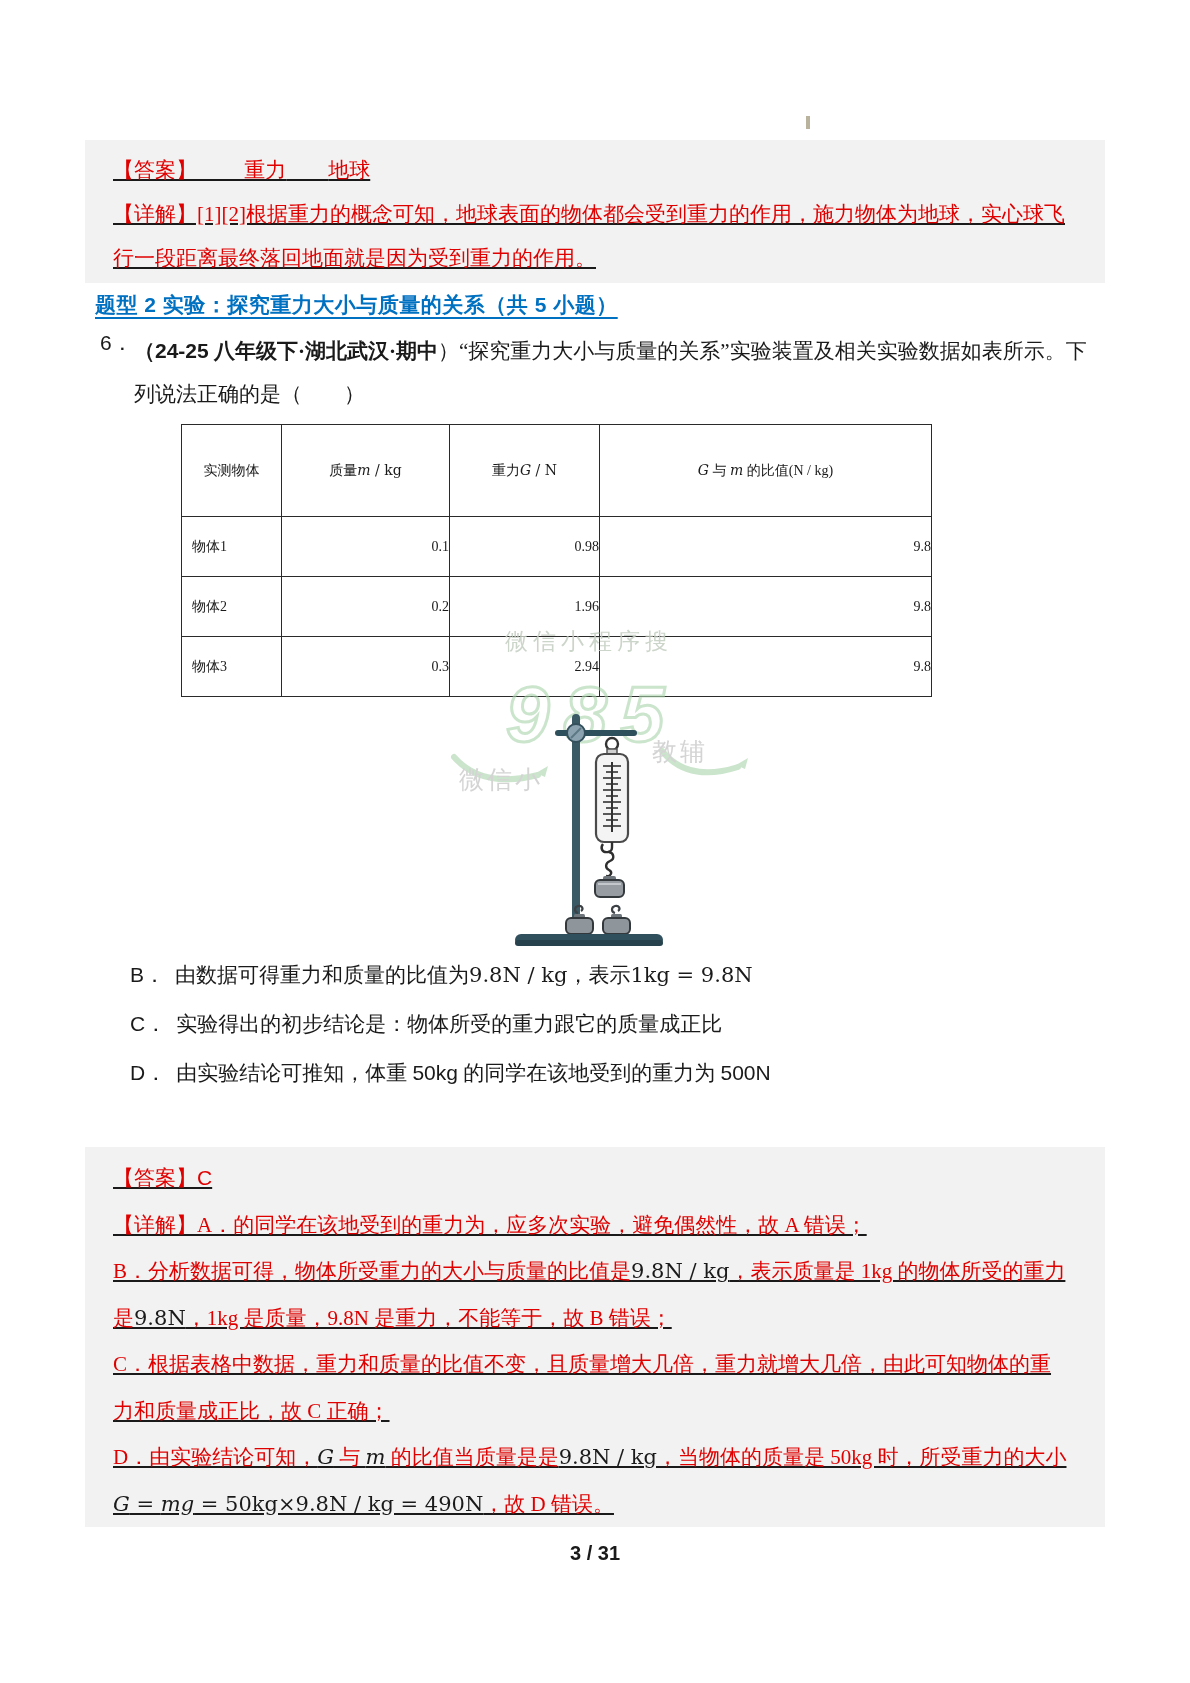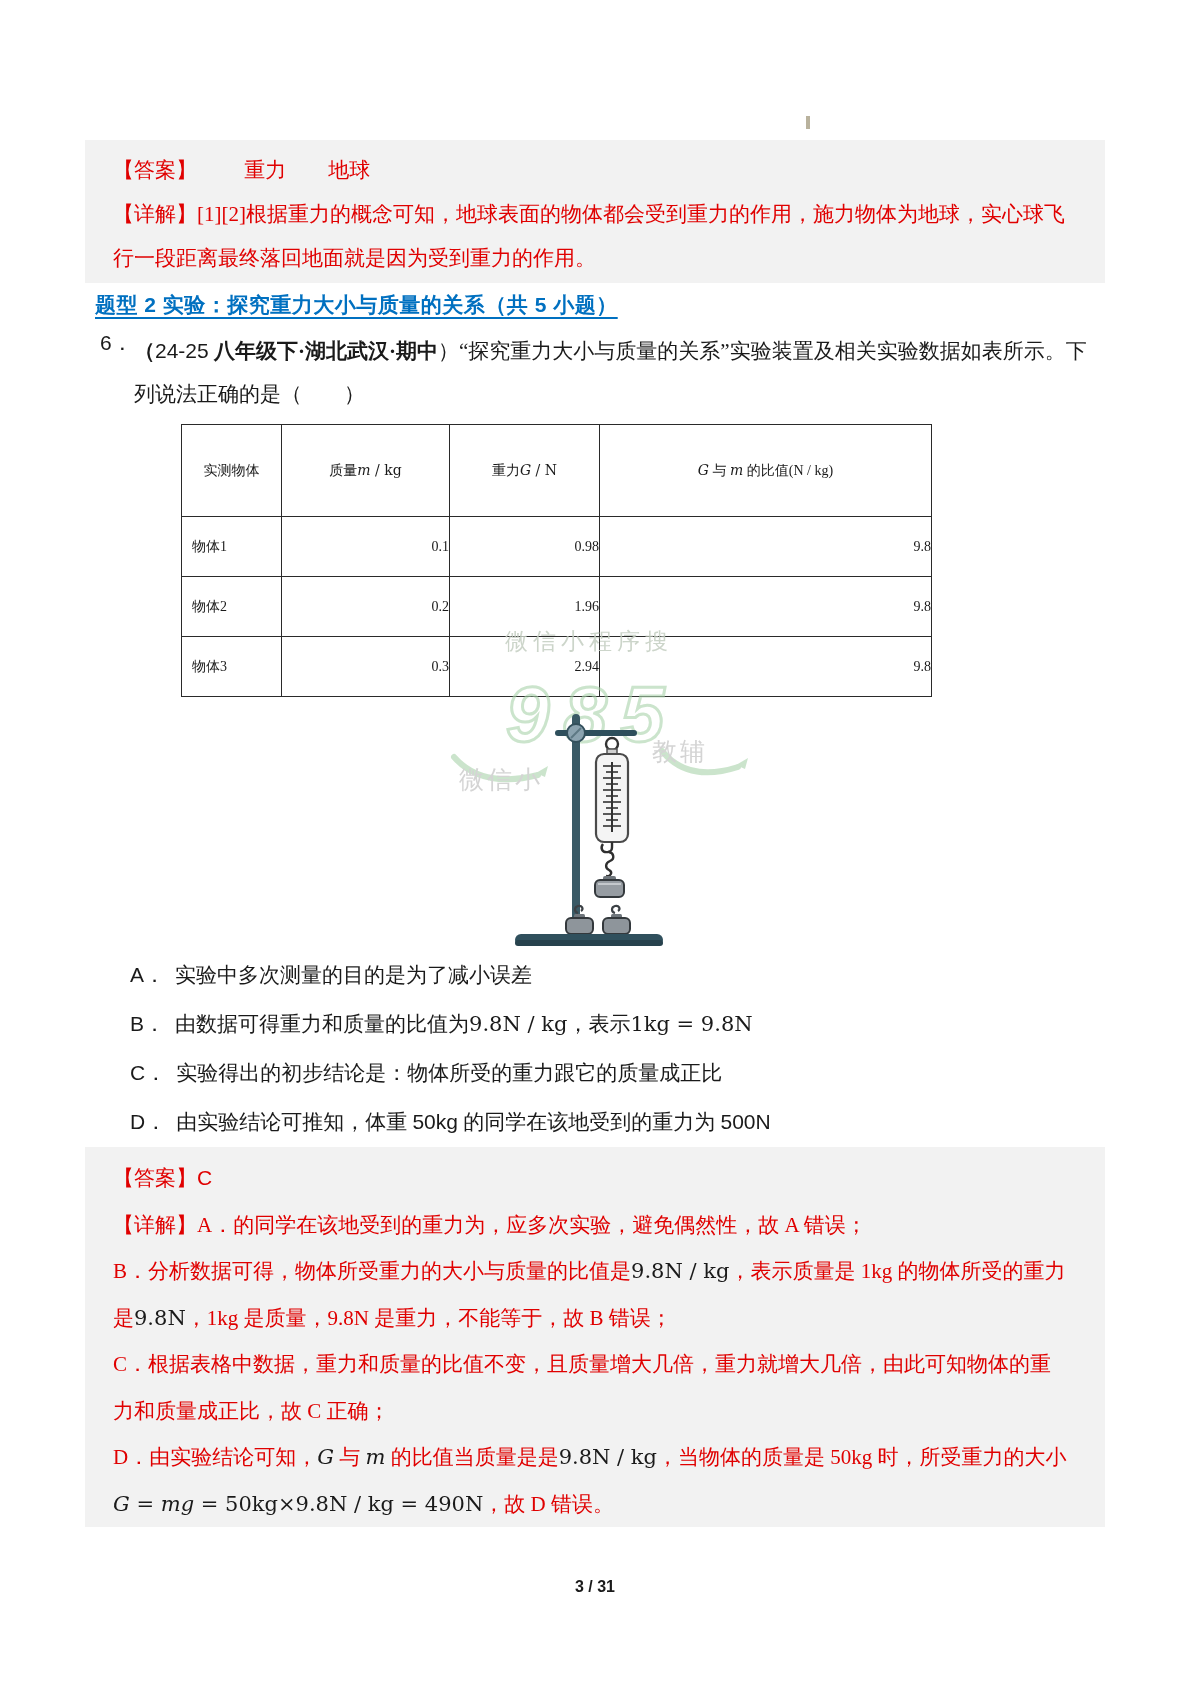--- a/index.html
+++ b/index.html
@@ -9,31 +9,31 @@
     --ink:#1a1a1a;
     --wm-green:#a9d3ab;
   }
   *{margin:0;padding:0;box-sizing:border-box;}
   html,body{background:#ffffff;}
   body{
     width:1190px;height:1683px;position:relative;
     font-family:"Liberation Serif","DejaVu Serif",serif;
     color:var(--ink);font-size:21px;overflow:hidden;
   }
-  .graybox{position:absolute;left:85px;width:1020px;background:var(--boxgray);}
+  .graybox{position:absolute;left:85px;width:1020px;background:var(--boxgray);text-decoration:underline;}
   .box1{top:140px;height:143px;padding:8px 0 0 28px;}
   .box2{top:1147px;height:380px;padding:8px 0 0 28px;}
   .rline{white-space:nowrap;line-height:44px;}
   .box2 .rline{line-height:46.5px;}
   .sg-r{color:var(--red);}
   .sg-rs{color:var(--red);font-family:"Liberation Sans","DejaVu Sans",sans-serif;}
   .sg-k{color:var(--ink);}
   .sg-kb{color:var(--ink);font-weight:bold;}
   .sg-s{color:var(--ink);font-family:"Liberation Sans","DejaVu Sans",sans-serif;}
-  .sg-sb{color:var(--ink);font-family:"Liberation Sans","DejaVu Sans",sans-serif;font-weight:normal;}
+  .sg-sb{color:var(--ink);font-family:"Liberation Sans","DejaVu Sans",sans-serif;font-weight:bold;}
   .sg-m{color:var(--ink);font-family:"DejaVu Serif","Liberation Serif",serif;}
   .sg-mi{color:var(--ink);font-family:"DejaVu Serif","Liberation Serif",serif;font-style:italic;}
   .heading{
     position:absolute;left:95px;top:291px;
     font-family:"Liberation Sans","DejaVu Sans",sans-serif;
     font-weight:bold;font-size:21px;color:var(--blue);
     text-decoration:underline;text-underline-offset:5px;text-decoration-thickness:2px;
     letter-spacing:.5px;white-space:nowrap;
   }
   .question{position:absolute;left:100px;top:329px;width:1005px;display:flex;}
@@ -54,21 +54,21 @@
   }
   .wm-logo{position:absolute;left:448px;top:645px;z-index:1;opacity:.6;}
   .wm2a{position:absolute;left:459px;top:735px;z-index:1;color:#d4d4d4;font-size:25px;letter-spacing:3px;margin-top:28px;}
   .wm2b{position:absolute;left:652px;top:735px;z-index:1;color:#d4d4d4;font-size:25px;letter-spacing:3px;}
   .apparatus{position:absolute;left:503px;top:708px;z-index:2;}
   .options{position:absolute;left:130px;top:961px;display:flex;flex-direction:column;gap:21px;}
   .opt{white-space:nowrap;line-height:27px;}
   .optlabel{font-family:"Liberation Sans","DejaVu Sans",sans-serif;margin-right:10px;}
   .pagenum{
     position:absolute;left:0;top:1542px;width:100%;text-align:center;
-    font-family:"Liberation Sans","DejaVu Sans",sans-serif;font-weight:bold;font-size:16px;margin-top:36px;
+    font-family:"Liberation Sans","DejaVu Sans",sans-serif;font-weight:bold;font-size:20px;
   }
   .artifact{position:absolute;left:806px;top:116px;width:4px;height:13px;background:#b9b29d;}
 </style>
 </head>
 <body>
 
 <div class="artifact"></div>
 
 <section class="graybox box1">
     <div class="rline"><span class="sg-r">【答案】</span><span class="sg-r">　　</span><span class="sg-r"> 重力</span><span class="sg-r">　　</span><span class="sg-r">地球</span></div>
@@ -170,23 +170,20 @@
     <rect x="108" y="206" width="11" height="4" rx="1.5" fill="#6f767c"></rect>
     <rect x="100" y="210" width="27" height="16" rx="5" fill="#8e959b" stroke="#33383c" stroke-width="2"></rect>
   </g>
 
   <rect x="12" y="226" width="148" height="12" rx="6" fill="#30505d"></rect>
   <rect x="12" y="232" width="148" height="6" rx="3" fill="#27424d"></rect>
 </svg>
 
 <div class="options">
   <div class="opt">
-    <span class="optlabel">A．</span><span><span class="sg-k">实验中多次测量的目的是为了减小误差</span></span>
-  </div>
-  <div class="opt">
     <span class="optlabel">B．</span><span><span class="sg-k">由数据可得重力和质量的比值为</span><span class="sg-m">9.8N / kg</span><span class="sg-k">，表示</span><span class="sg-m">1kg = 9.8N</span></span>
   </div>
   <div class="opt">
     <span class="optlabel">C．</span><span><span class="sg-k">实验得出的初步结论是：物体所受的重力跟它的质量成正比</span></span>
   </div>
   <div class="opt">
     <span class="optlabel">D．</span><span><span class="sg-k">由实验结论可推知，体重 </span><span class="sg-s">50kg</span><span class="sg-k"> 的同学在该地受到的重力为 </span><span class="sg-s">500N</span></span>
   </div>
 </div>
 

